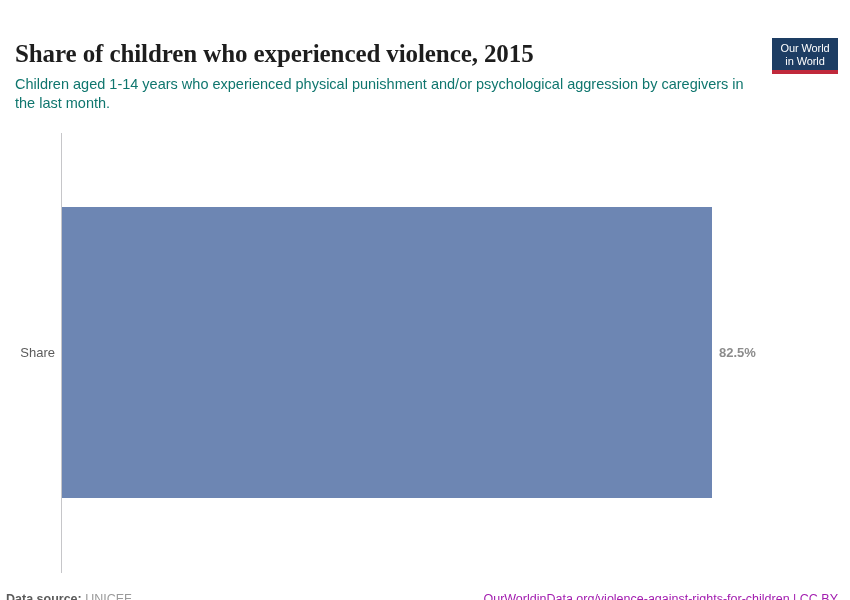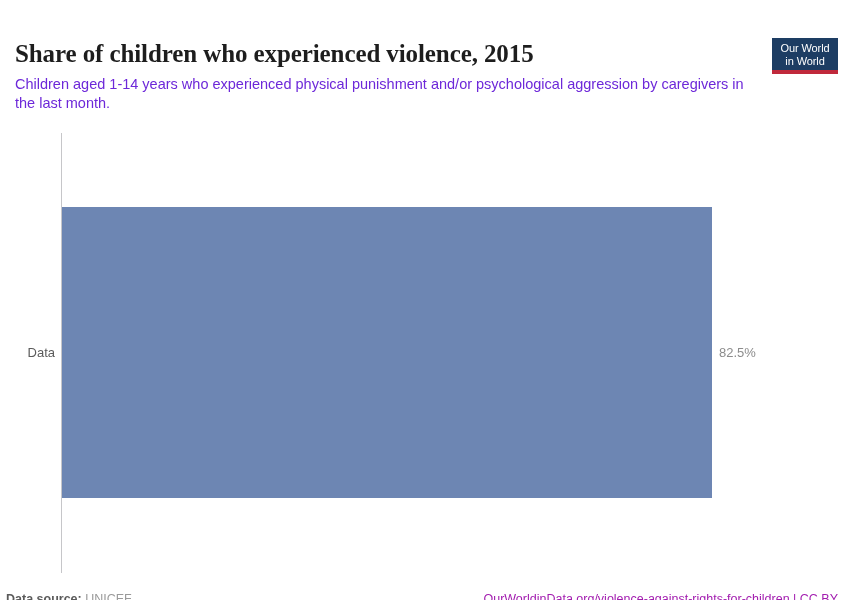--- a/index.html
+++ b/index.html
@@ -36,21 +36,21 @@
     line-height: 29px;
     color: #1d1d1d;
     letter-spacing: -0.1px;
     margin: 0;
     white-space: nowrap;
   }
   .chart-subtitle {
     font-family: "Liberation Sans", sans-serif;
     font-size: 14.5px;
     line-height: 19px;
-    color: #6d28d9;
+    color: #0f766e;
     margin: 7px 0 0 0;
     max-width: 730px;
   }
 
   
   .owid-logo {
     position: absolute;
     right: 12px;
     top: 13px;
     width: 66px;
@@ -107,20 +107,21 @@
     font-size: 13px;
     color: #5b5b5b;
     white-space: nowrap;
   }
   .bar-track {
     position: absolute;
     left: 62px;
     top: 0;
     right: 0;
     height: 261px;
+    font-weight: bold;
   }
   .bar-rect {
     position: absolute;
     left: 0;
     top: 0;
     height: 291px;
     background: #6d86b3;
   }
   .bar-value {
     position: absolute;
@@ -178,21 +179,21 @@
     <span class="line">Our World</span>
     <span class="line">in World</span>
   </div>
 
   <div class="plot">
 
     <div class="axis-line"></div>
 
     <div class="bar-row">
 
-      <div class="bar-label">Data</div>
+      <div class="bar-label">Share</div>
 
       <div class="bar-track">
         <div class="bar-rect" id="bar-rect" style="width: 650px; background: rgb(109, 134, 179);"></div>
         <div class="bar-value" id="bar-value" style="left: 650px;">82.5%</div>
       </div>
 
     </div>
   </div>
 
   <div class="footer">

